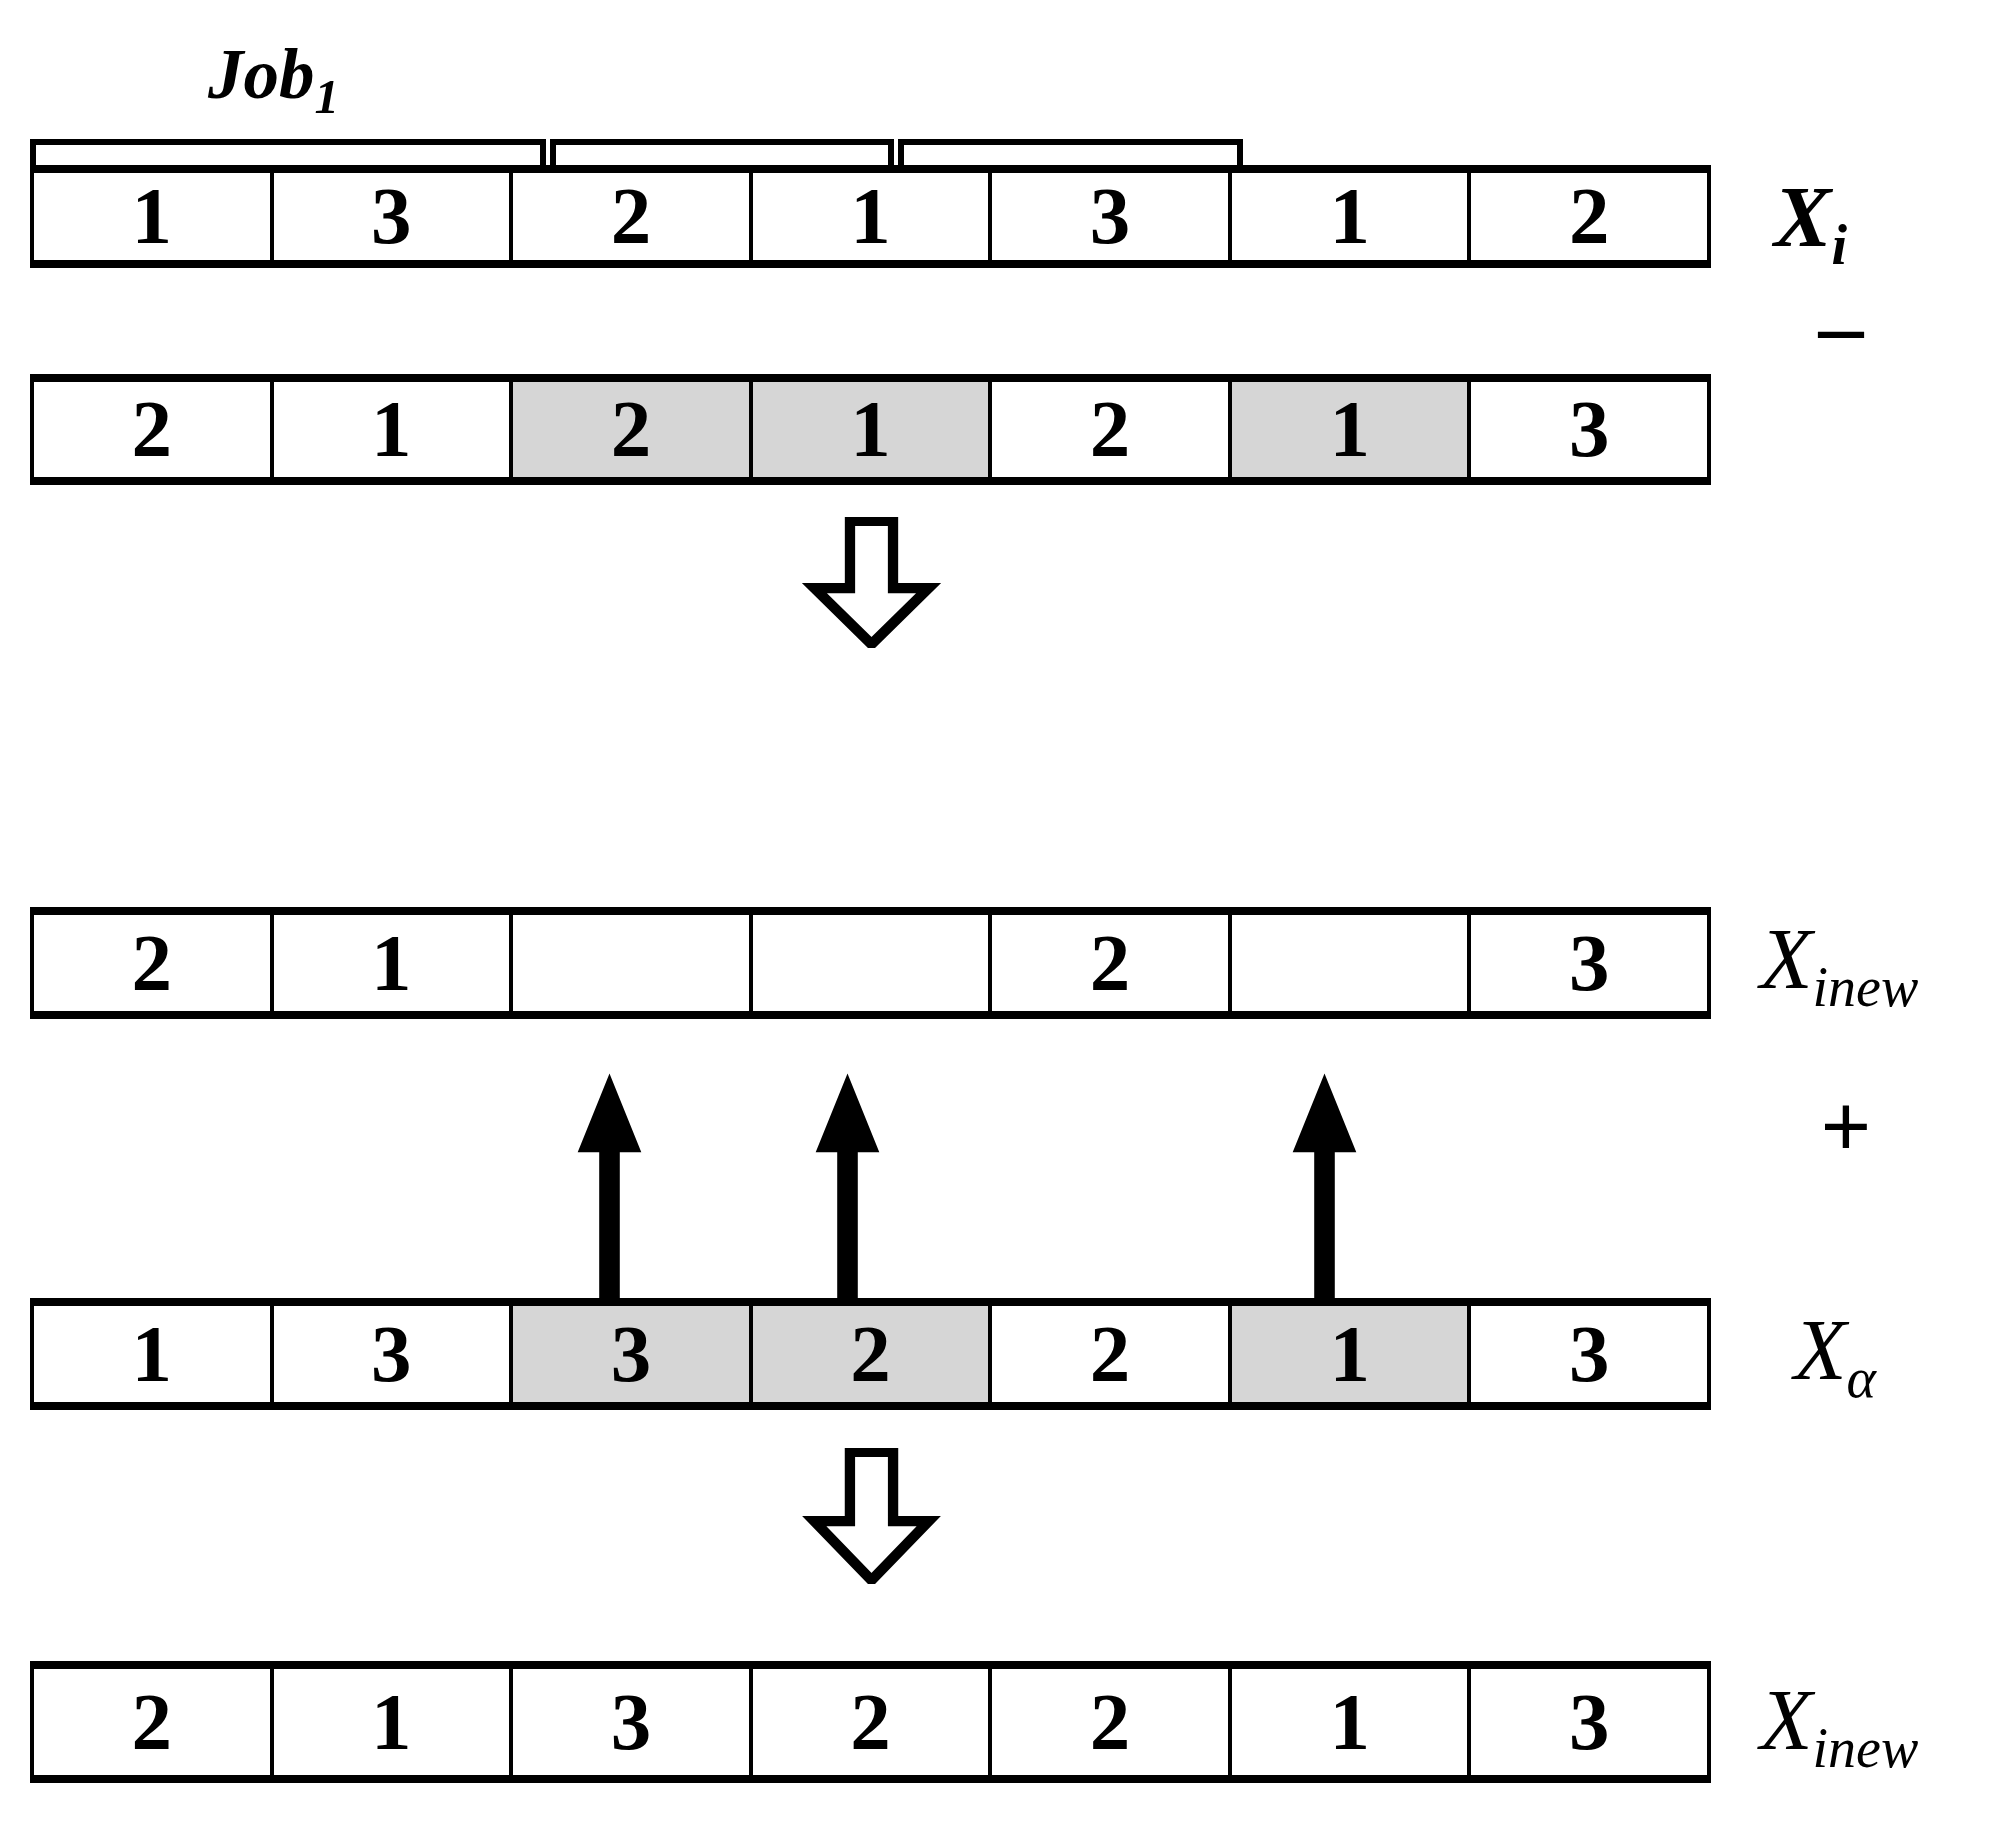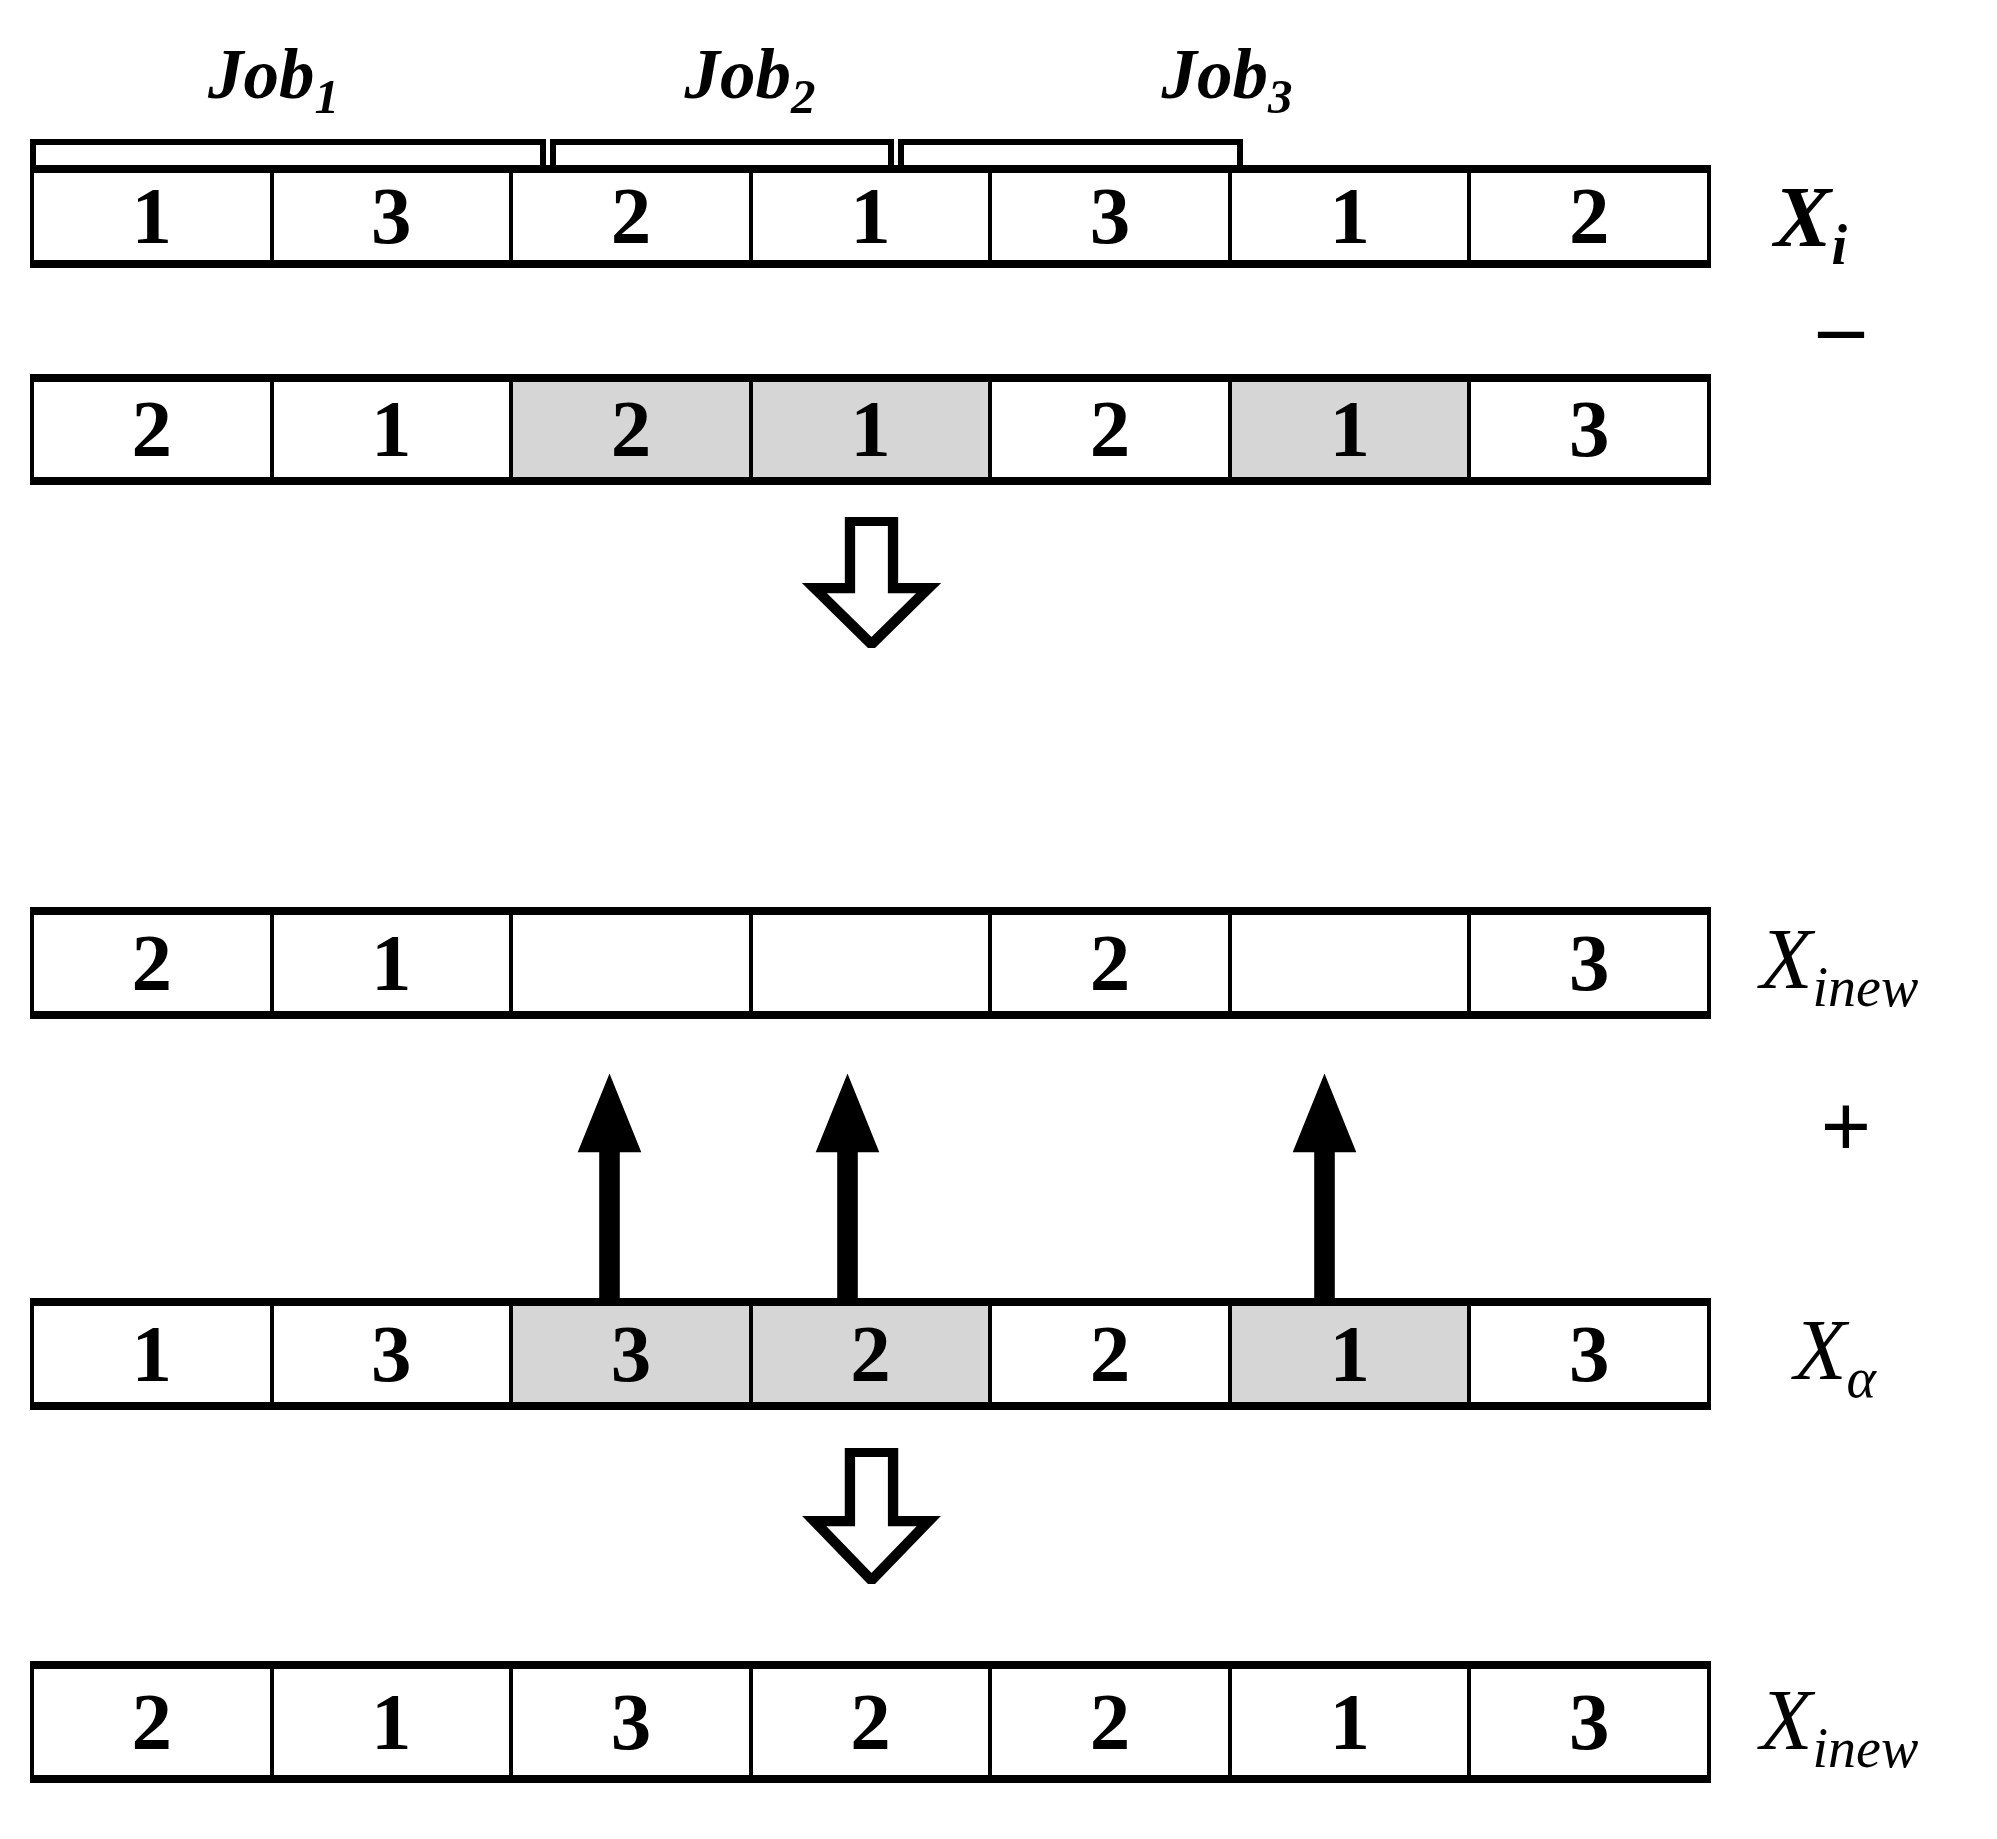--- a/index.html
+++ b/index.html
@@ -113,26 +113,20 @@
   }
 </style>
 </head>
 <body>
 
 <div id="stage">
 
   <div class="job-label" style="left:36px; top:39px; width:475px;">
     <span>Job</span><span class="sub">1</span>
   </div>
-  <div class="job-label" style="left:511px; top:39px; width:478px;">
-    <span>Job</span><span class="sub">2</span>
-  </div>
-  <div class="job-label" style="left:988px; top:39px; width:478px;">
-    <span>Job</span><span class="sub">3</span>
-  </div>
 
   <div class="bracket" style="left:30px; top:139px; width:516px; height:43px;"></div>
   <div class="bracket" style="left:550px; top:139px; width:344px; height:43px;"></div>
   <div class="bracket" style="left:898px; top:139px; width:345px; height:43px;"></div>
 
   <div class="row" style="left:30px; top:165px; width:1681px; height:103px;">
     <div class="cell">1</div>
     <div class="cell">3</div>
     <div class="cell">2</div>
     <div class="cell">1</div>

